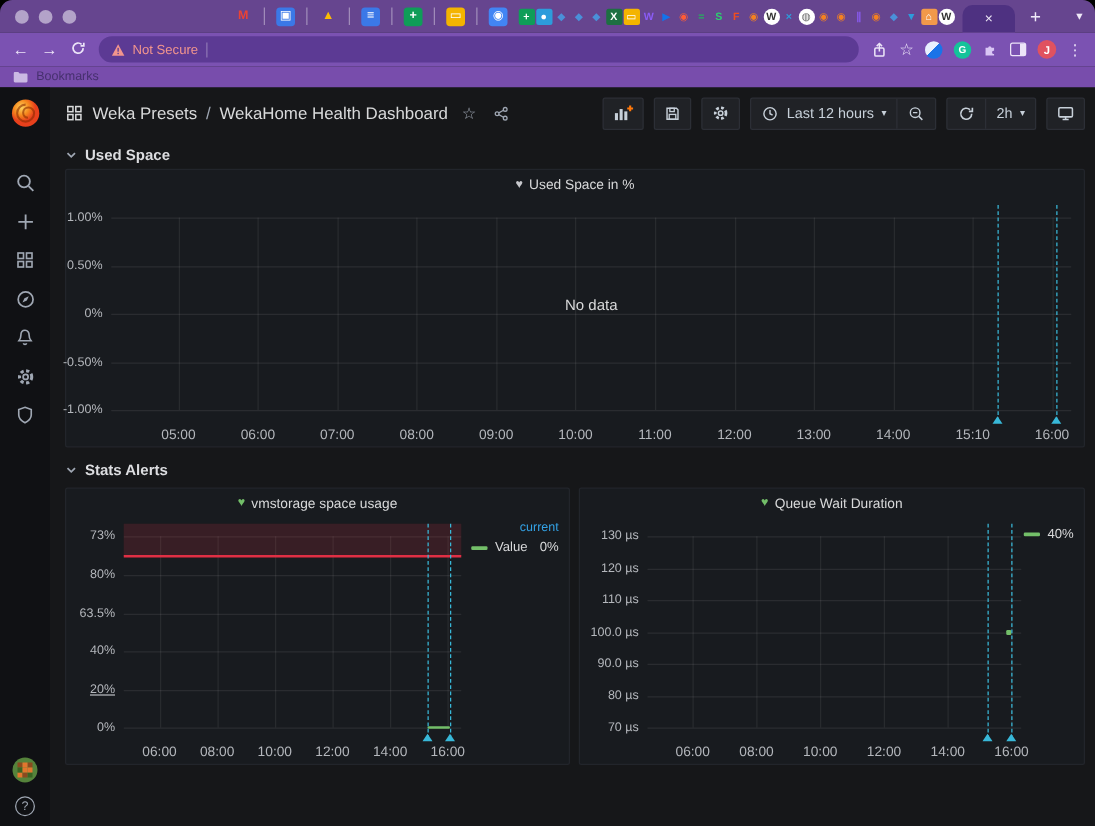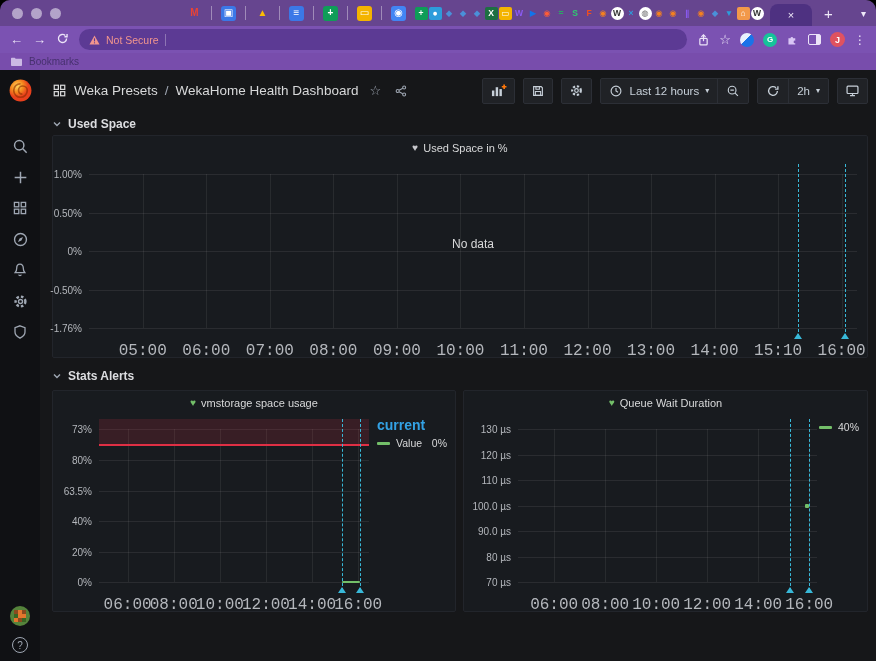--- a/index.html
+++ b/index.html
@@ -68,30 +68,30 @@
   .panel{background:#181b1f;border:1px solid #22252b;border-radius:2px;position:relative;}
   .panel-full{height:223px;}
   .panel-row{display:flex;gap:7px;height:222px;margin-top:2px;}
   .panel-header{height:24px;display:flex;align-items:center;justify-content:center;gap:5px;font-size:11px;font-weight:500;color:#d8d9da;}
   .heart{font-size:10px;line-height:1;}
   .chart-area{position:absolute;top:24px;left:0;right:0;bottom:0;}
   .plot{position:absolute;top:4px;bottom:20px;}
   .hgrid{position:absolute;left:0;right:0;height:1px;background:rgba(255,255,255,.08);}
   .vgrid{position:absolute;top:6%;bottom:5%;width:1px;background:rgba(255,255,255,.07);}
   .ytick{position:absolute;right:100%;padding-right:7px;transform:translateY(-50%);font-size:10px;color:#b4b7bc;white-space:nowrap;}
-  .xtick{position:absolute;top:100%;margin-top:5px;transform:translateX(-50%);font-size:16px;color:#b4b7bc;white-space:nowrap;font-family:Liberation Mono, monospace;}
+  .xtick{position:absolute;top:100%;margin-top:5px;transform:translateX(-50%);font-size:11px;color:#b4b7bc;white-space:nowrap;}
   .nodata{position:absolute;left:0;right:0;top:42%;text-align:center;font-size:12px;color:#d8d9da;}
   .anno-line{position:absolute;top:0;bottom:0;width:0;border-left:1px dashed #38b8d8;}
   .anno-tri{position:absolute;bottom:-2px;width:0;height:0;border-left:4px solid transparent;border-right:4px solid transparent;border-bottom:6px solid #38b8d8;transform:translateX(-4px);}
   .thr-band{position:absolute;left:0;right:0;top:0;background:rgba(224,47,68,.16);}
   .thr-line{position:absolute;left:0;right:0;height:2px;background:#e02f44;}
   .series-seg{position:absolute;height:2px;border-radius:1px;}
   .series-dot{position:absolute;width:4px;height:4px;border-radius:1px;transform:translate(-2px,-2px);}
   .legend-col{position:absolute;top:2px;font-size:10.5px;color:#d8d9da;}
-  .leg-head{color:#33a2e5;margin-bottom:4px;font-size:14px;font-weight:bold;}
+  .leg-head{color:#33a2e5;text-align:right;margin-bottom:4px;font-size:10px;}
   .leg-row{display:flex;align-items:center;gap:6px;}
   .leg-dash{width:13px;height:3px;border-radius:1px;flex:0 0 auto;}
   .leg-val{margin-left:auto;}
   .legend-tr{position:absolute;display:flex;align-items:center;gap:6px;font-size:10.5px;color:#d8d9da;}
   svg{overflow:visible;}
 </style>
 </head>
 <body>
 
 <div class="window">
@@ -366,21 +366,21 @@
               <div class="plot" style="left: 36px; right: 10px;">
                 <div class="hgrid" style="top: 6%;"></div>
                 <div class="ytick" style="top: 6%;">1.00%</div>
                 <div class="hgrid" style="top: 28.25%;"></div>
                 <div class="ytick" style="top: 28.25%;">0.50%</div>
                 <div class="hgrid" style="top: 50.5%;"></div>
                 <div class="ytick" style="top: 50.5%;">0%</div>
                 <div class="hgrid" style="top: 72.75%;"></div>
                 <div class="ytick" style="top: 72.75%;">-0.50%</div>
                 <div class="hgrid" style="top: 95%;"></div>
-                <div class="ytick" style="top: 95%;">-1.76%</div>
+                <div class="ytick" style="top: 95%;">-1.00%</div>
                 <div class="vgrid" style="left: 7%;"></div>
                 <div class="xtick" style="left: 7%;">05:00</div>
                 <div class="vgrid" style="left: 15.2727%;"></div>
                 <div class="xtick" style="left: 15.2727%;">06:00</div>
                 <div class="vgrid" style="left: 23.5455%;"></div>
                 <div class="xtick" style="left: 23.5455%;">07:00</div>
                 <div class="vgrid" style="left: 31.8182%;"></div>
                 <div class="xtick" style="left: 31.8182%;">08:00</div>
                 <div class="vgrid" style="left: 40.0909%;"></div>
                 <div class="xtick" style="left: 40.0909%;">09:00</div>
@@ -424,21 +424,21 @@
                 <div class="plot" style="left: 46px; right: 86px;">
                   <div class="hgrid" style="top: 6%;"></div>
                   <div class="ytick" style="top: 6%;">73%</div>
                   <div class="hgrid" style="top: 23.8%;"></div>
                   <div class="ytick" style="top: 23.8%;">80%</div>
                   <div class="hgrid" style="top: 41.6%;"></div>
                   <div class="ytick" style="top: 41.6%;">63.5%</div>
                   <div class="hgrid" style="top: 59.4%;"></div>
                   <div class="ytick" style="top: 59.4%;">40%</div>
                   <div class="hgrid" style="top: 77.2%;"></div>
-                  <div class="ytick" style="top: 77.2%;">20%</div>
+                  <div class="ytick" style="top: 77.2%; text-decoration: underline;">20%</div>
                   <div class="hgrid" style="top: 95%;"></div>
                   <div class="ytick" style="top: 95%;">0%</div>
                   <div class="vgrid" style="left: 10.6%;"></div>
                   <div class="xtick" style="left: 10.6%;">06:00</div>
                   <div class="vgrid" style="left: 27.68%;"></div>
                   <div class="xtick" style="left: 27.68%;">08:00</div>
                   <div class="vgrid" style="left: 44.76%;"></div>
                   <div class="xtick" style="left: 44.76%;">10:00</div>
                   <div class="vgrid" style="left: 61.84%;"></div>
                   <div class="xtick" style="left: 61.84%;">12:00</div>

